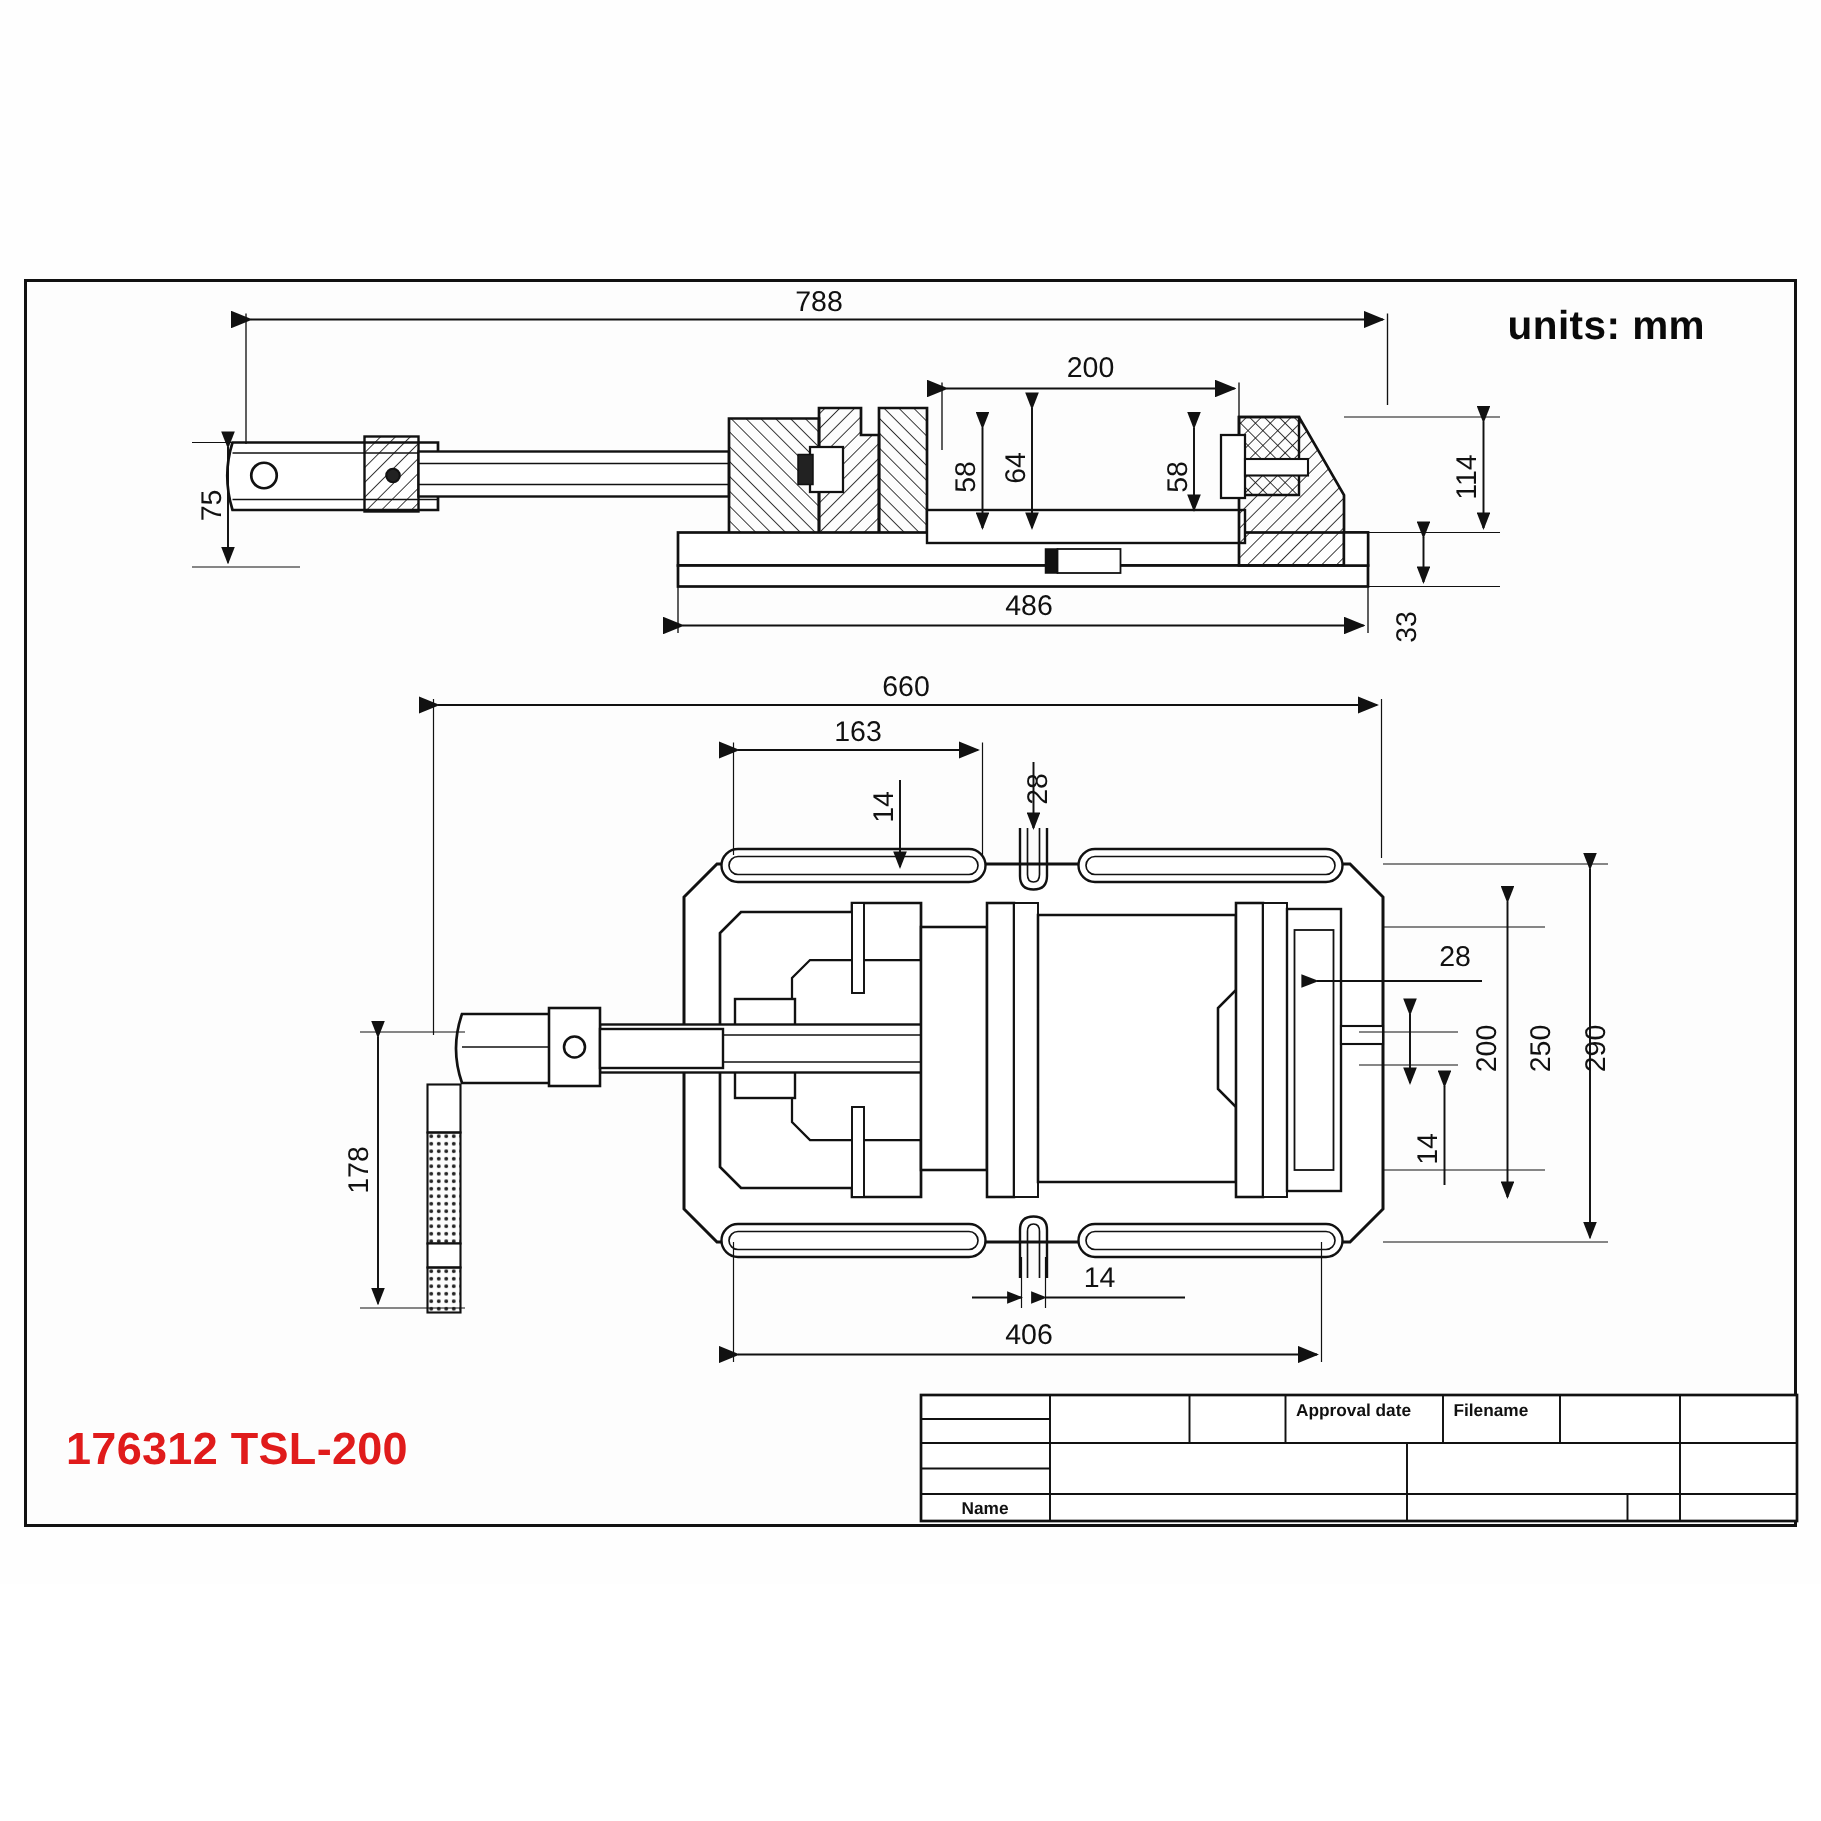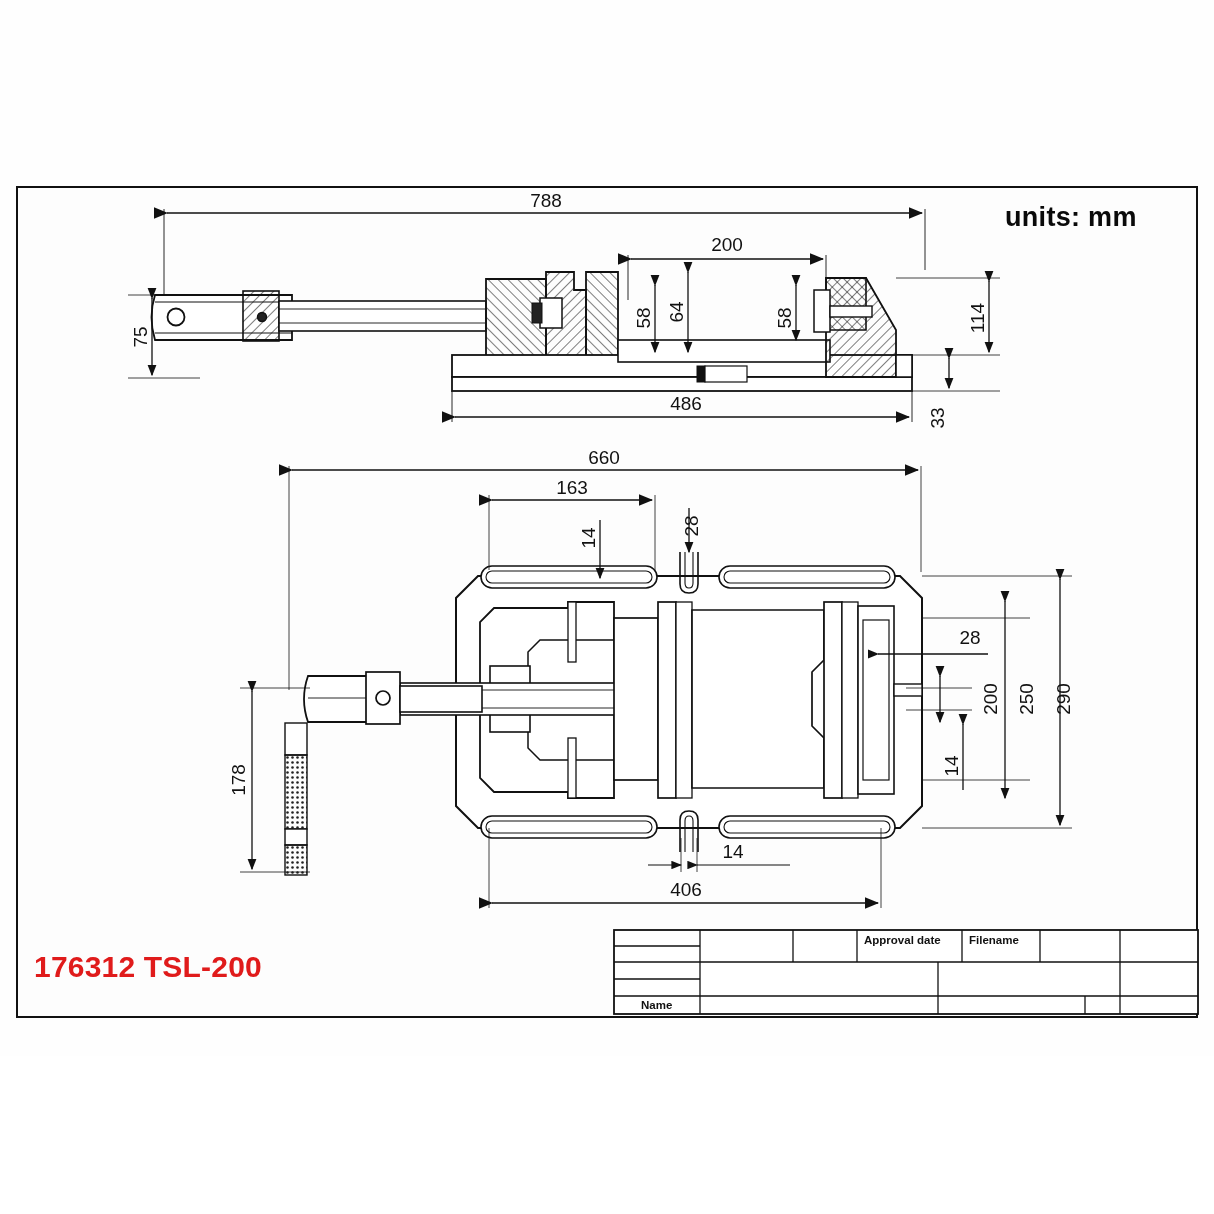--- a/index.html
+++ b/index.html
@@ -1,20 +1,20 @@
 <!DOCTYPE html>
 <html><head>
 <meta charset="utf-8">
 <style>
   html,body{margin:0;padding:0;background:#ffffff;}
   body{width:1214px;height:1214px;font-family:"Liberation Sans",sans-serif;overflow:hidden;}
   #sheet{position:relative;width:1214px;height:1056px;background:#fefefe;}
   #frame{position:absolute;left:16px;top:186px;width:1182px;height:832px;border:2px solid #111;box-sizing:border-box;background:#fdfdfd;}
   .units{position:absolute;left:1005px;top:202px;font-size:27px;font-weight:bold;color:#0a0a0a;letter-spacing:.3px;}
-  .partno{position:absolute;left:34px;top:950px;font-size:30px;font-weight:bold;color:#e01b1b;letter-spacing:.2px;}
+  .partno{position:absolute;left:44px;top:950px;font-size:30px;font-weight:bold;color:#e01b1b;letter-spacing:.2px;}
   svg{position:absolute;left:0;top:0;width:1214px;height:1214px;pointer-events:none;}
   .dimtxt{font-family:"Liberation Sans",sans-serif;font-size:19px;fill:#111;}
   .tbtxt{font-family:"Liberation Sans",sans-serif;font-size:11.5px;fill:#111;font-weight:bold;}
 </style>
 </head>
 <body>
 
 <div id="sheet">
 
   <div id="frame"></div>

